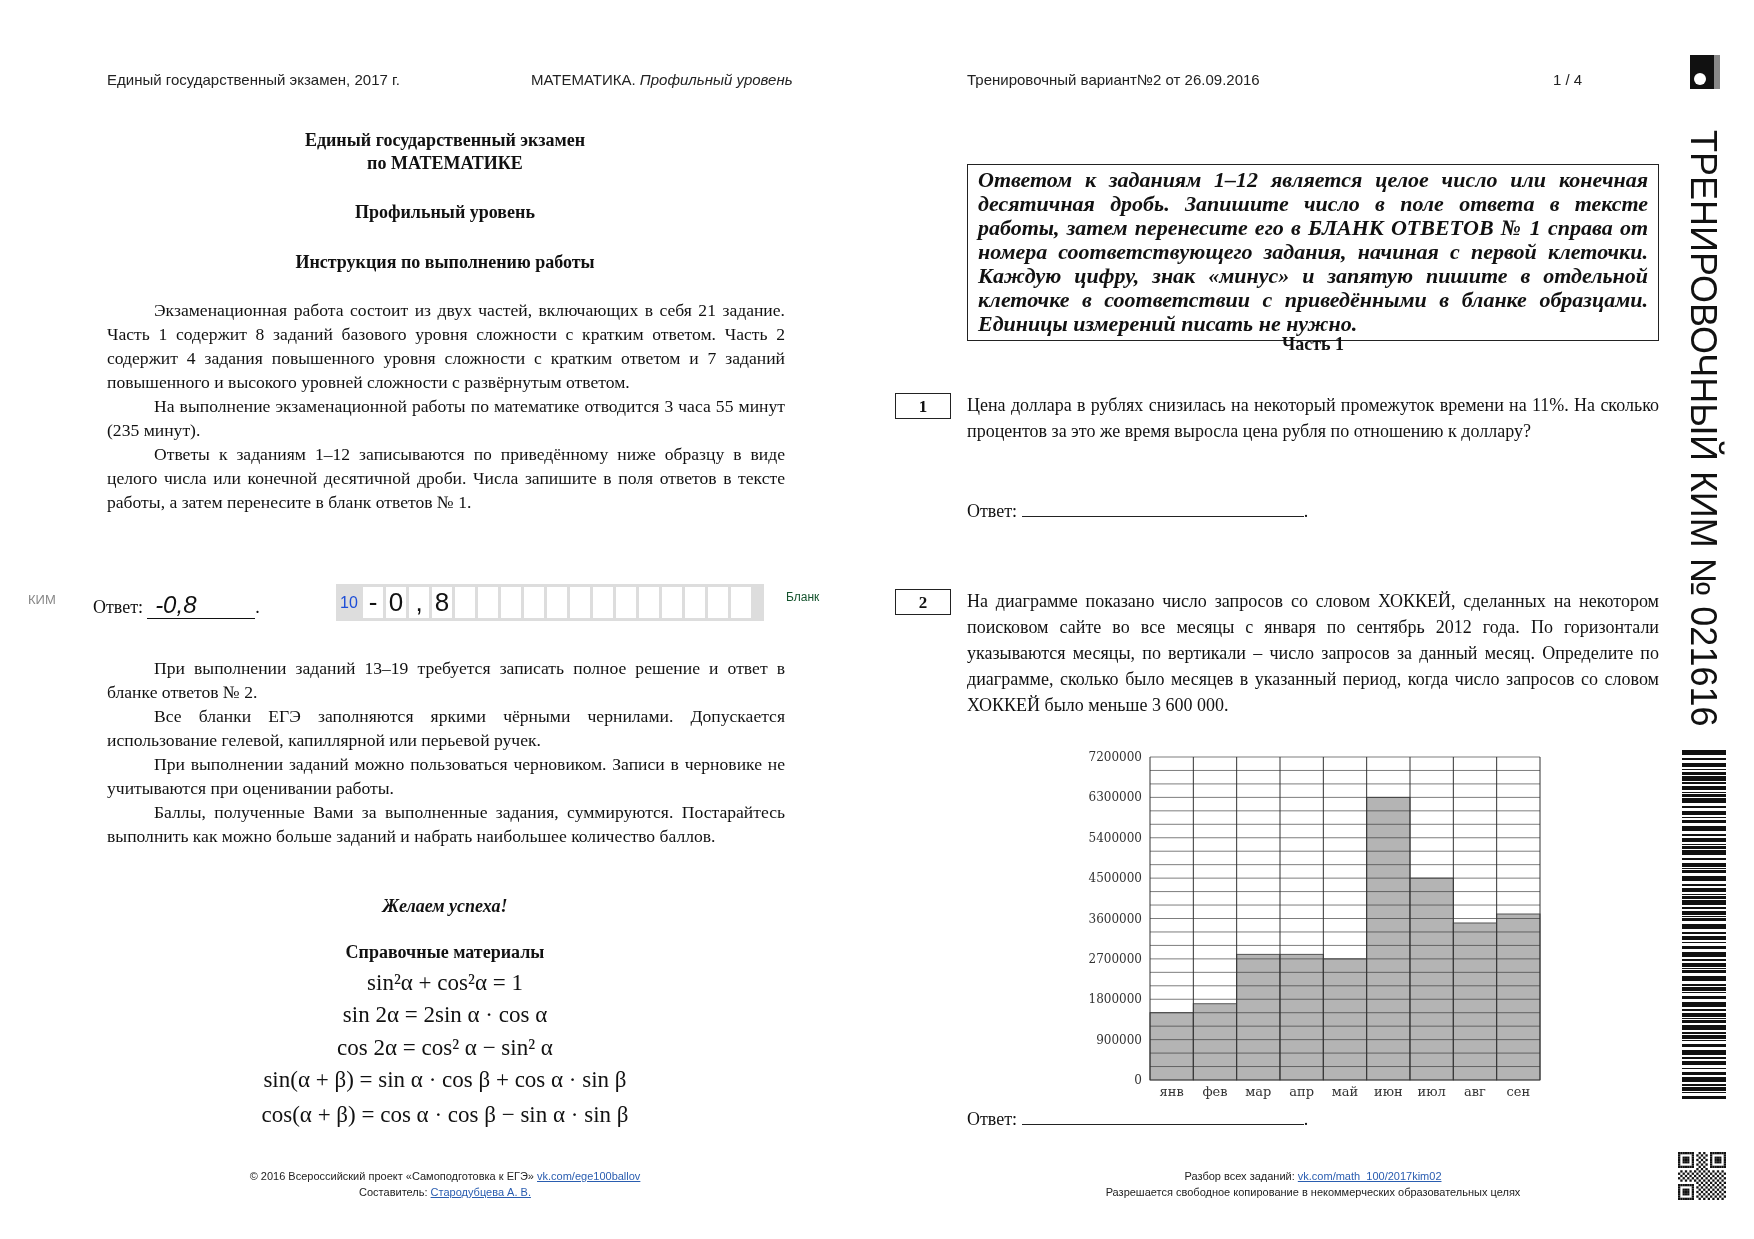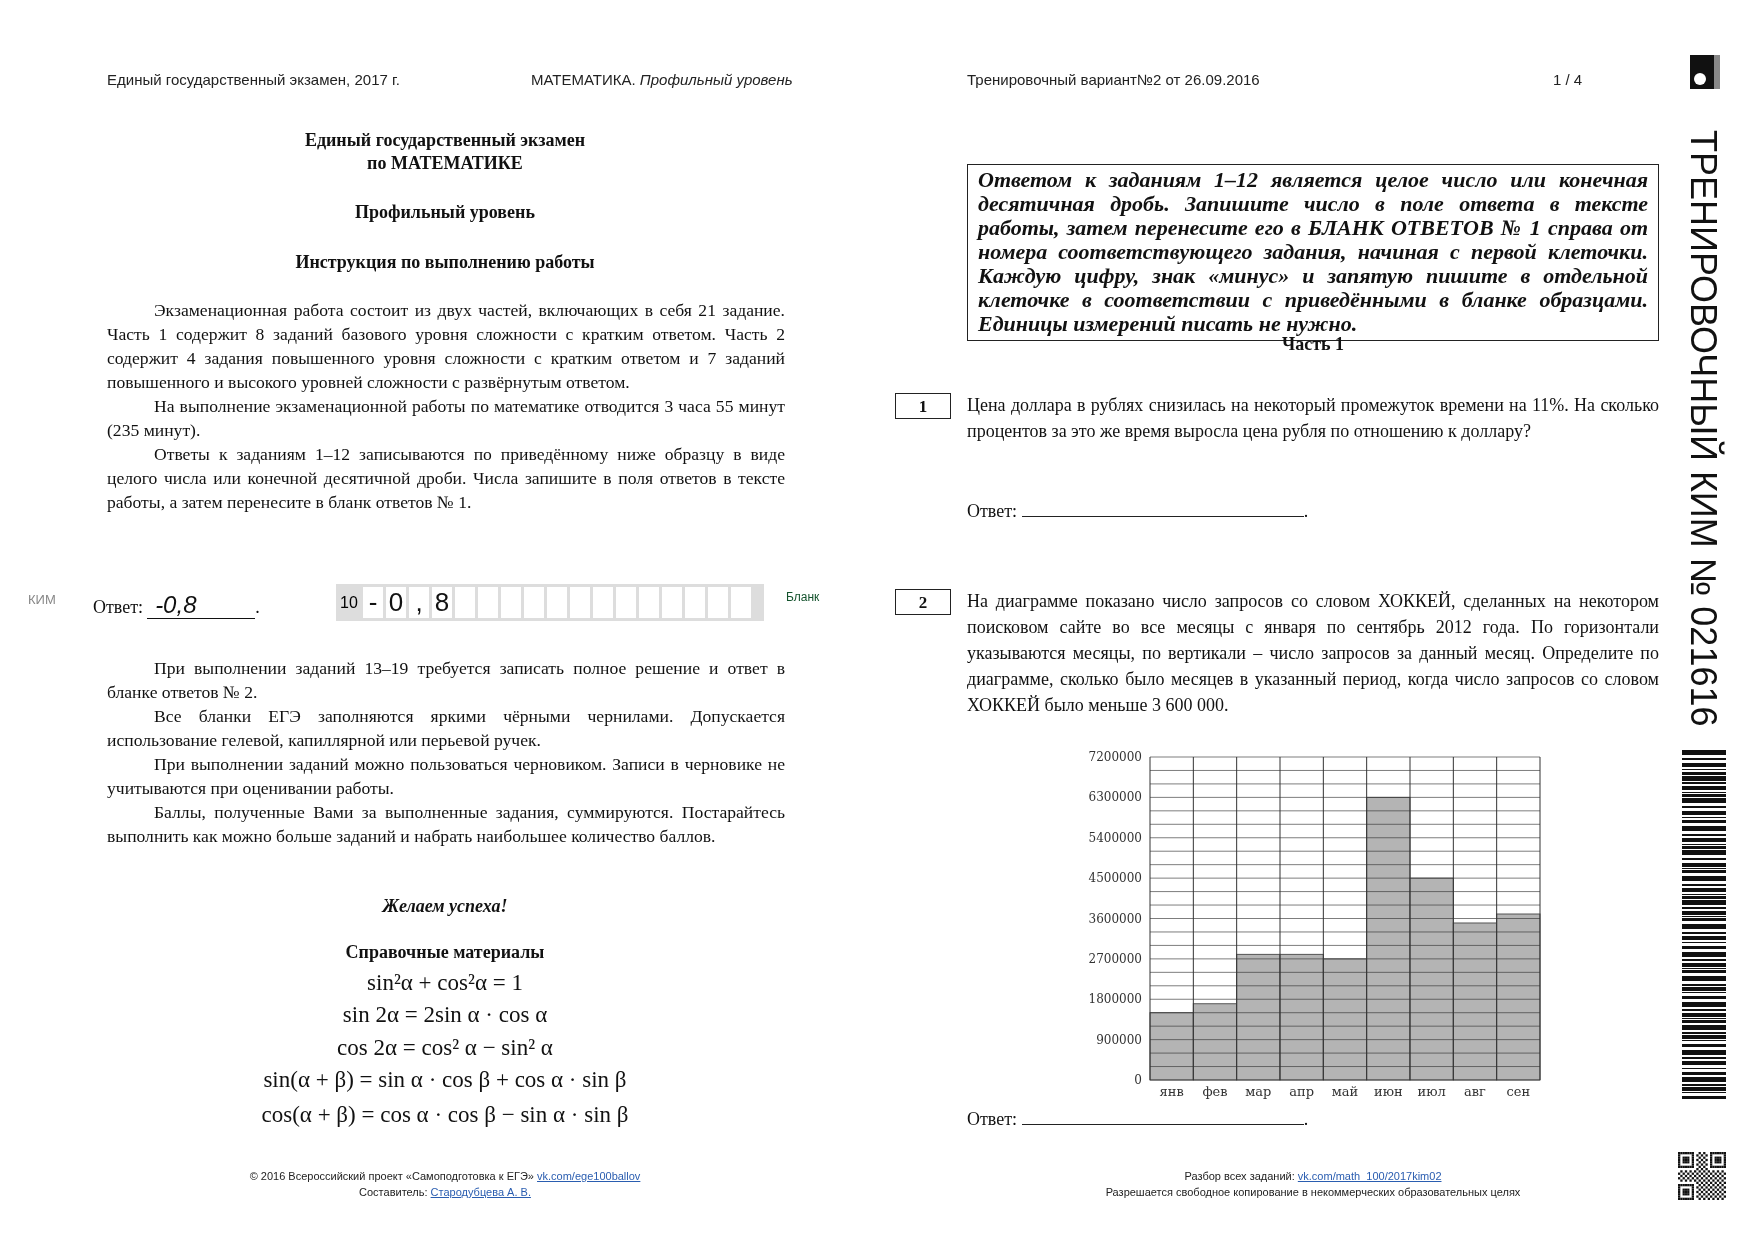--- a/index.html
+++ b/index.html
@@ -15,21 +15,21 @@
   
   .title { left: 100px; width: 690px; text-align: center; font-weight: bold; font-size: 18px; line-height: 23px; }
   .para { left: 107px; width: 678px; font-size: 17.6px; line-height: 24px; text-align: justify; }
   .para p { margin: 0; text-indent: 47px; }
 
   
   .kim { left: 28px; top: 592px; font-size: 13px; color: #888; }
   .ans-label { font-size: 18px; }
   .ans-line { display: inline-block; border-bottom: 1.5px solid #111; min-width: 100px; text-align: left; font-style: italic; font-size: 24px; font-family: "Liberation Sans", sans-serif; padding-left: 8px; line-height: 26px; }
   .blank-strip { left: 336px; top: 584px; width: 428px; height: 37px; background: #ddd; display: flex; align-items: center; padding: 2px; box-sizing: border-box; }
-  .blank-strip .num { width: 22px; font-size: 16px; color: #000000; text-align: center; font-family: "Liberation Sans", sans-serif; }
+  .blank-strip .num { width: 22px; font-size: 16px; color: #1d4ed8; text-align: center; font-family: "Liberation Sans", sans-serif; }
   .blank-strip .cell { width: 20px; height: 31px; background: #fff; margin-left: 3px; font-size: 26px; font-family: "Liberation Sans", sans-serif; text-align: center; line-height: 31px; color: #111; }
   .blank-label { left: 786px; top: 590px; font-size: 12px; color: #14532d; }
 
   .wish { left: 100px; width: 690px; text-align: center; font-weight: bold; font-style: italic; font-size: 18px; top: 896px; }
   .ref-title { left: 100px; width: 690px; text-align: center; font-weight: bold; font-size: 18px; top: 942px; }
   .formula { left: 100px; width: 690px; text-align: center; font-size: 23px; font-family: "Liberation Serif", serif; }
 
   .foot { font-size: 11px; text-align: center; line-height: 16px; color: #222; }
   .foot a { color: #2a5db0; text-decoration: underline; }
 

